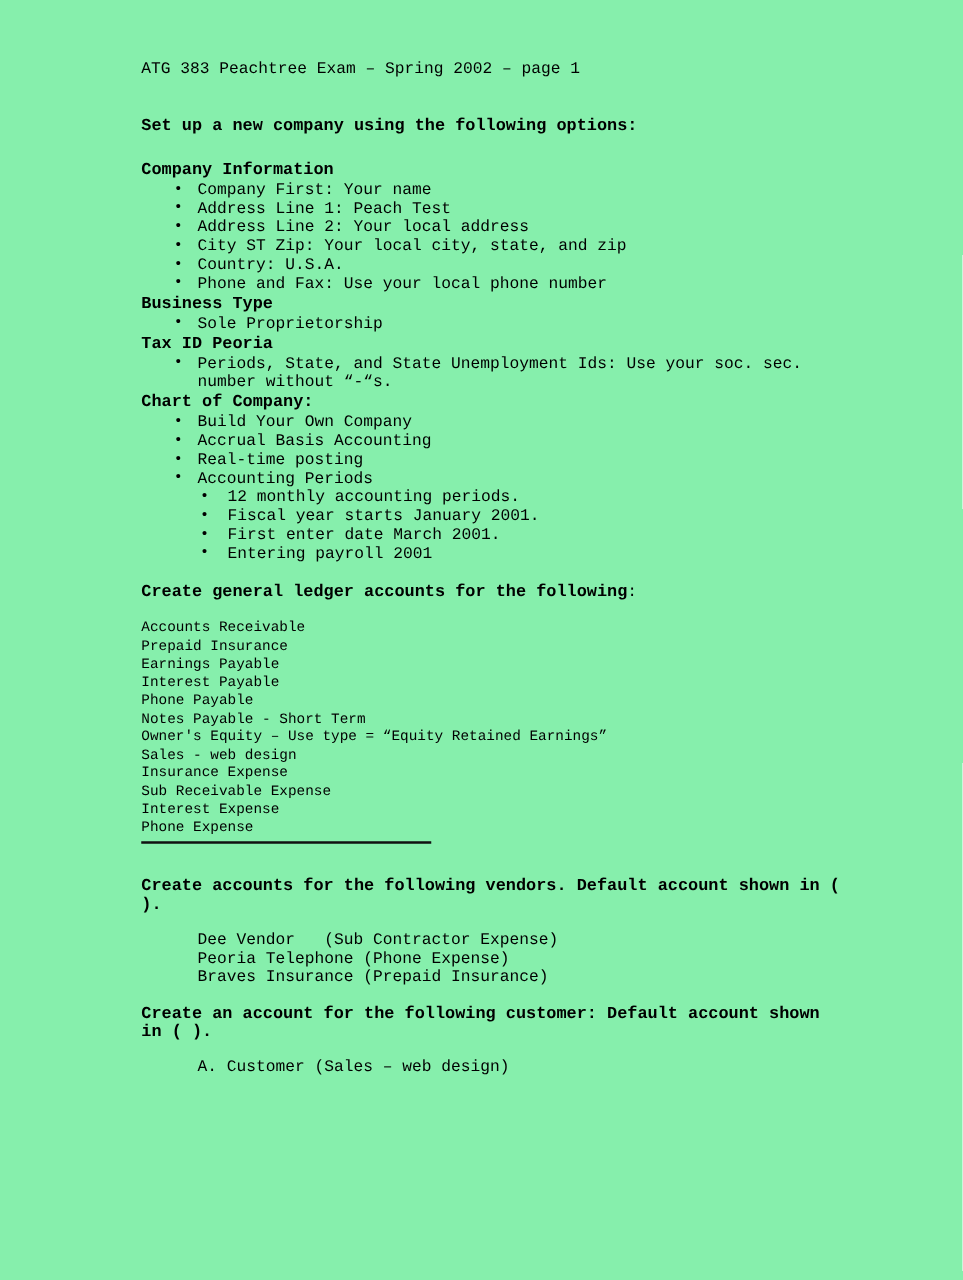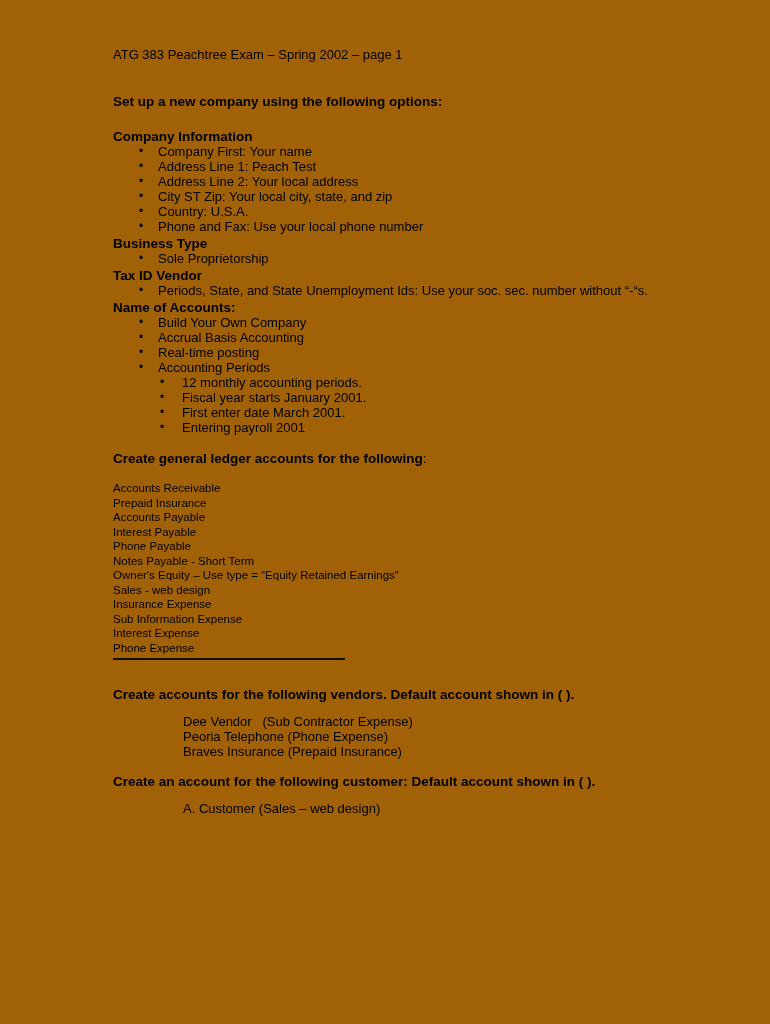--- a/index.html
+++ b/index.html
@@ -1,21 +1,21 @@
 <!DOCTYPE html>
 <html><head>
 <meta charset="utf-8">
 <style>
   html, body { margin: 0; padding: 0; background: #ffffff; }
   .page {
     width: 770px;
     height: 1024px;
-    background: #a16207;
+    background: #86efac;
     color: #000000;
-    font-family: Liberation Sans, sans-serif;
+    font-family: Liberation Mono, monospace;
     position: relative;
     box-sizing: border-box;
     padding: 47px 95px 0 113px;
     overflow: hidden;
   }
   .hdr {
     font-size: 13px;
     line-height: 15px;
   }
   .bold-heading {
@@ -47,21 +47,21 @@
     font-size: 11.5px;
     line-height: 14.5px;
   }
   .gl-rule {
     width: 232px;
     height: 0;
     border-top: 2px solid #111111;
     margin-top: 3px;
   }
   .vendors-head { margin-top: 27px; }
-  .indent-list { margin-top: 12px; margin-left: 70px; }
+  .indent-list { margin-top: 12px; margin-left: 45px; }
   .indent-item {
     font-size: 13px;
     line-height: 15px;
     white-space: pre-wrap;
   }
   .cust-head { margin-top: 15px; }
 </style>
 </head>
 <body>
 
@@ -101,29 +101,29 @@
 
   <section>
     <div class="bold-heading sec-heading">Business Type</div>
     <div class="bullet-row">
         <span class="dot">•</span>
         <span class="txt">Sole Proprietorship</span>
       </div>
   </section>
 
   <section>
-    <div class="bold-heading sec-heading">Tax ID Vendor</div>
+    <div class="bold-heading sec-heading">Tax ID Peoria</div>
     <div class="bullet-row">
         <span class="dot">•</span>
         <span class="txt">Periods, State, and State Unemployment Ids: Use your soc. sec. number without “-“s.</span>
       </div>
   </section>
 
   <section>
-    <div class="bold-heading sec-heading">Name of Accounts:</div>
+    <div class="bold-heading sec-heading">Chart of Company:</div>
     <div class="bullet-row">
         <span class="dot">•</span>
         <span class="txt">Build Your Own Company</span>
       </div>
     <div class="bullet-row">
         <span class="dot">•</span>
         <span class="txt">Accrual Basis Accounting</span>
       </div>
     <div class="bullet-row">
         <span class="dot">•</span>
@@ -149,28 +149,28 @@
         <span class="dot">•</span>
         <span class="txt">Entering payroll 2001</span>
       </div>
   </section>
 
   <section>
     <div class="gl-head"><span class="bold-heading">Create general ledger accounts for the following</span><span class="hdr">:</span></div>
     <div class="gl-list">
       <div class="gl-item">Accounts Receivable</div>
       <div class="gl-item">Prepaid Insurance</div>
-      <div class="gl-item">Accounts Payable</div>
+      <div class="gl-item">Earnings Payable</div>
       <div class="gl-item">Interest Payable</div>
       <div class="gl-item">Phone Payable</div>
       <div class="gl-item">Notes Payable - Short Term</div>
       <div class="gl-item">Owner's Equity – Use type = “Equity Retained Earnings”</div>
       <div class="gl-item">Sales - web design</div>
       <div class="gl-item">Insurance Expense</div>
-      <div class="gl-item">Sub Information Expense</div>
+      <div class="gl-item">Sub Receivable Expense</div>
       <div class="gl-item">Interest Expense</div>
       <div class="gl-item">Phone Expense</div>
       <div class="gl-rule"></div>
     </div>
   </section>
 
   <section>
     <div class="bold-heading vendors-head">Create accounts for the following vendors. Default account shown in ( ).</div>
     <div class="indent-list">
       <div class="indent-item">Dee Vendor   (Sub Contractor Expense)</div>

